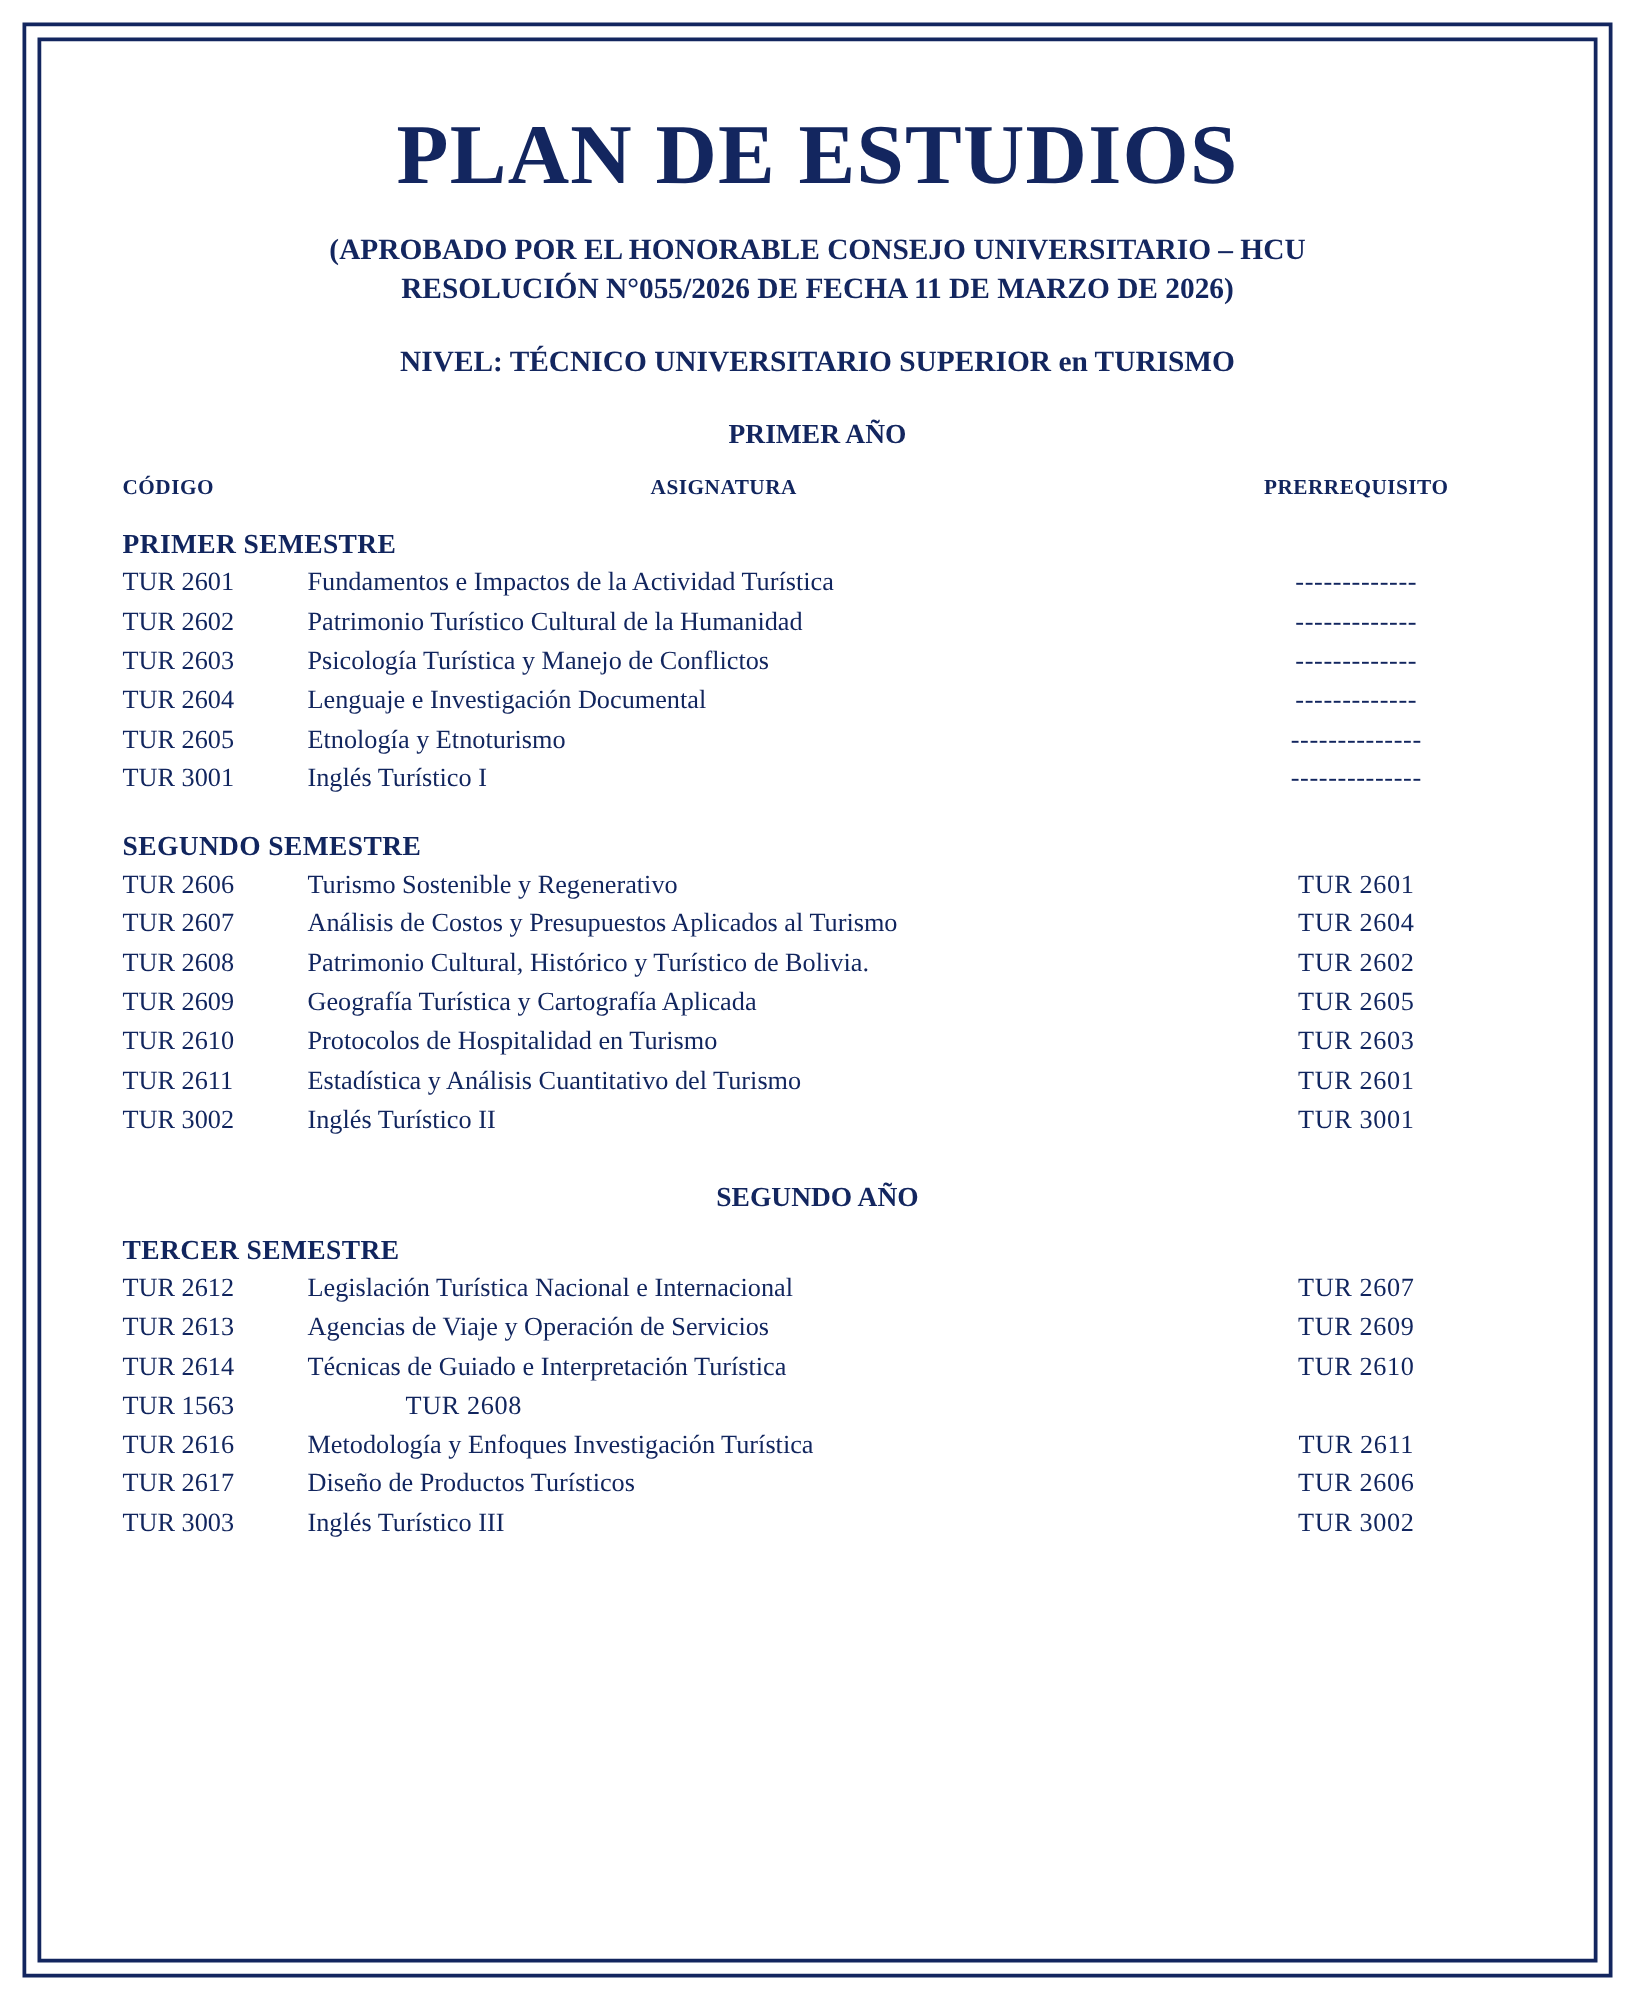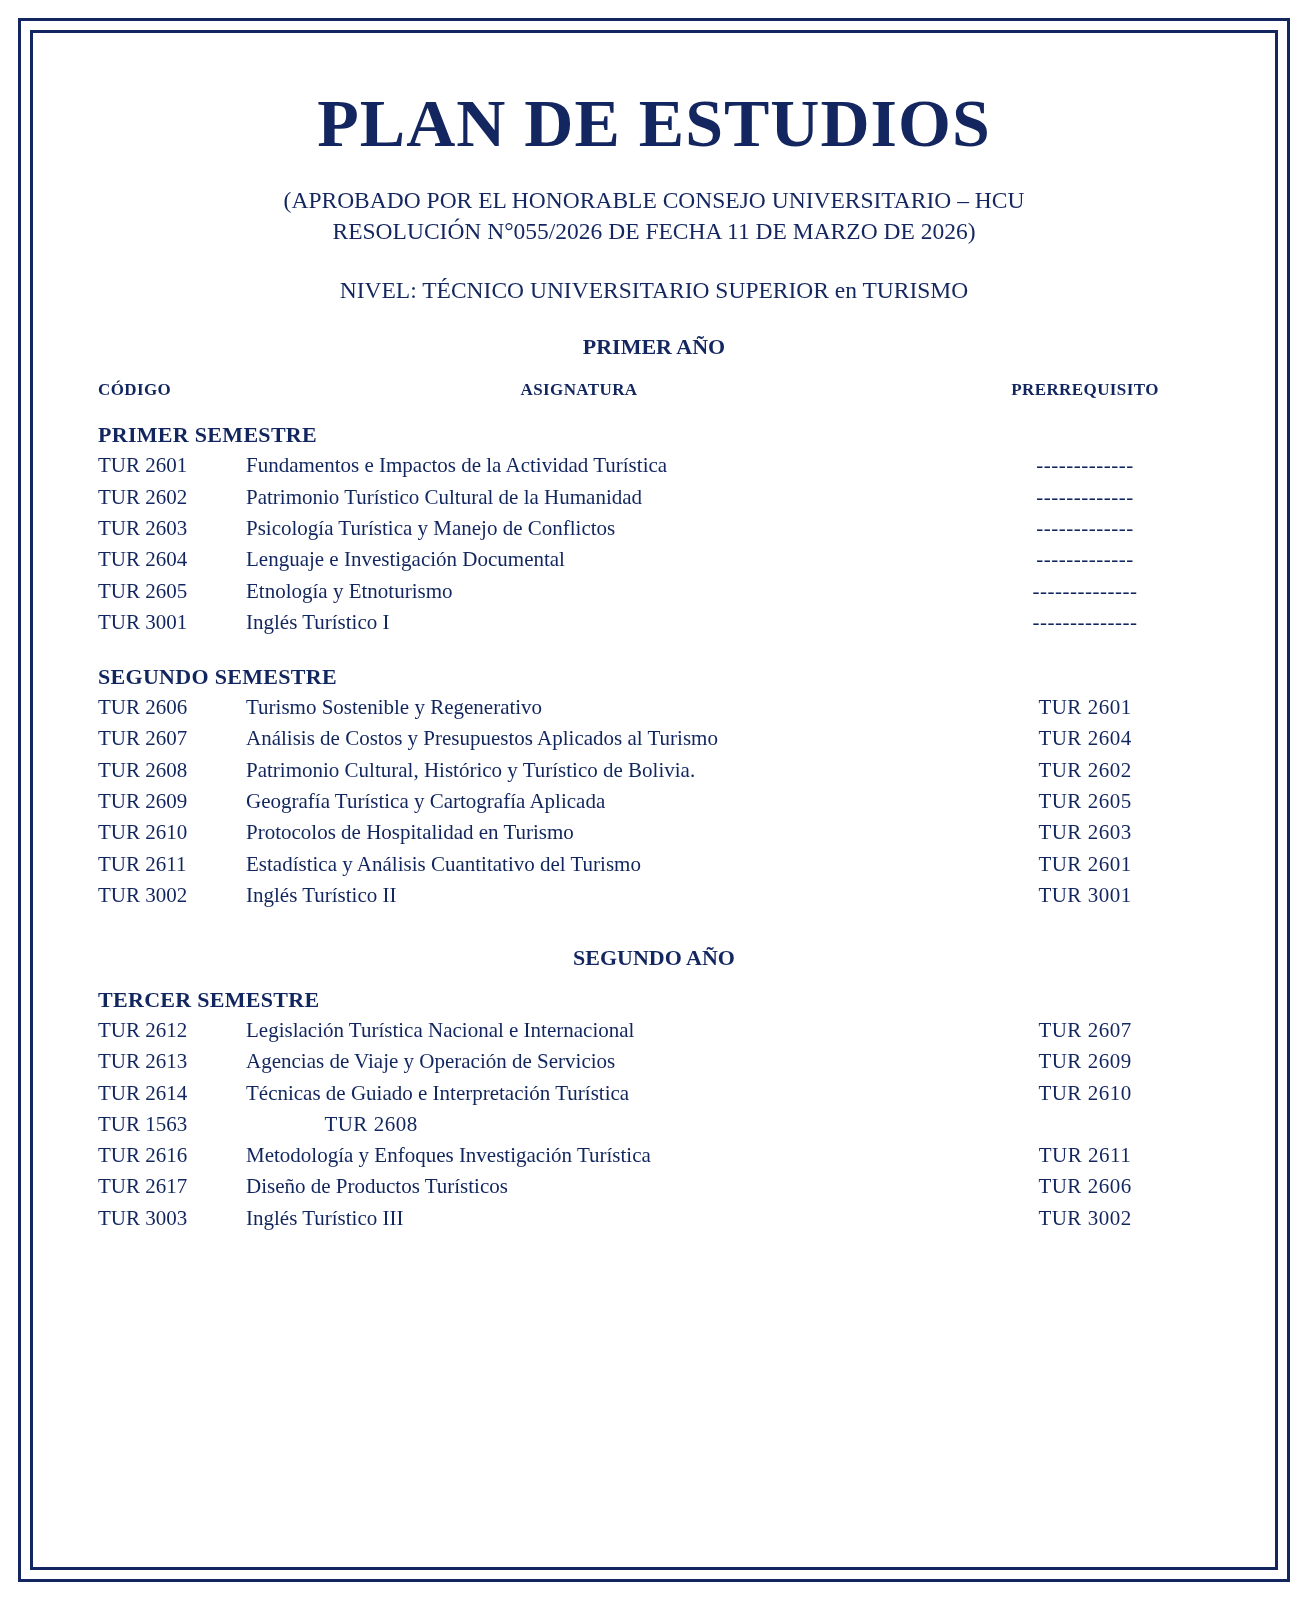--- a/index.html
+++ b/index.html
@@ -49,29 +49,29 @@
     font-size: 68px;
     font-weight: bold;
     letter-spacing: 1px;
     line-height: 1.05;
     margin: 0 0 26px 0;
     color: #13265f;
   }
   .subtitle {
     text-align: center;
     font-size: 23.5px;
-    font-weight: normal;
+    font-weight: bold;
     line-height: 1.32;
     margin: 0 0 30px 0;
     color: #13265f;
   }
   .level-line {
     text-align: center;
     font-size: 23.5px;
-    font-weight: normal;
+    font-weight: bold;
     margin: 0 0 30px 0;
     color: #13265f;
   }
   .year-heading {
     text-align: center;
     font-size: 22px;
     font-weight: bold;
     margin: 0 0 20px 0;
     color: #13265f;
   }

